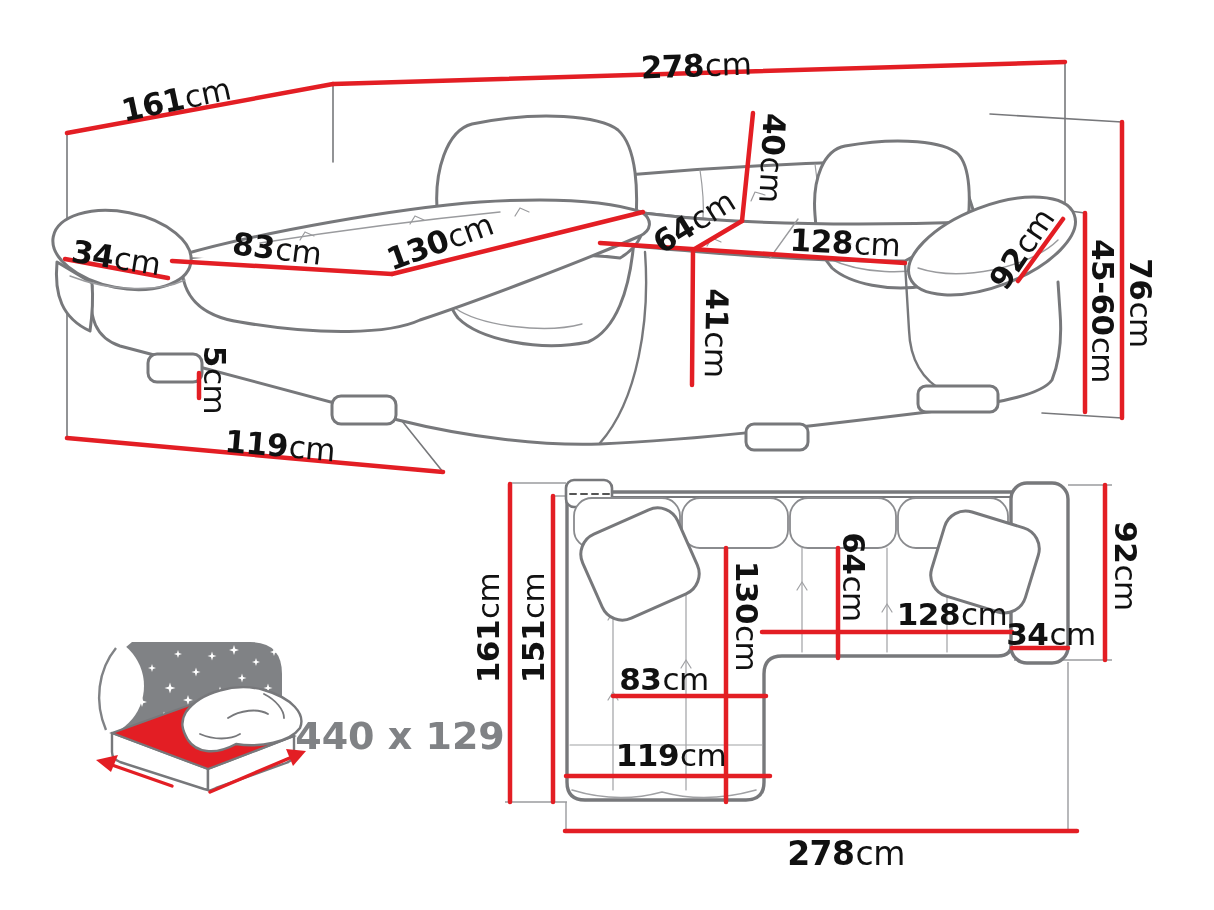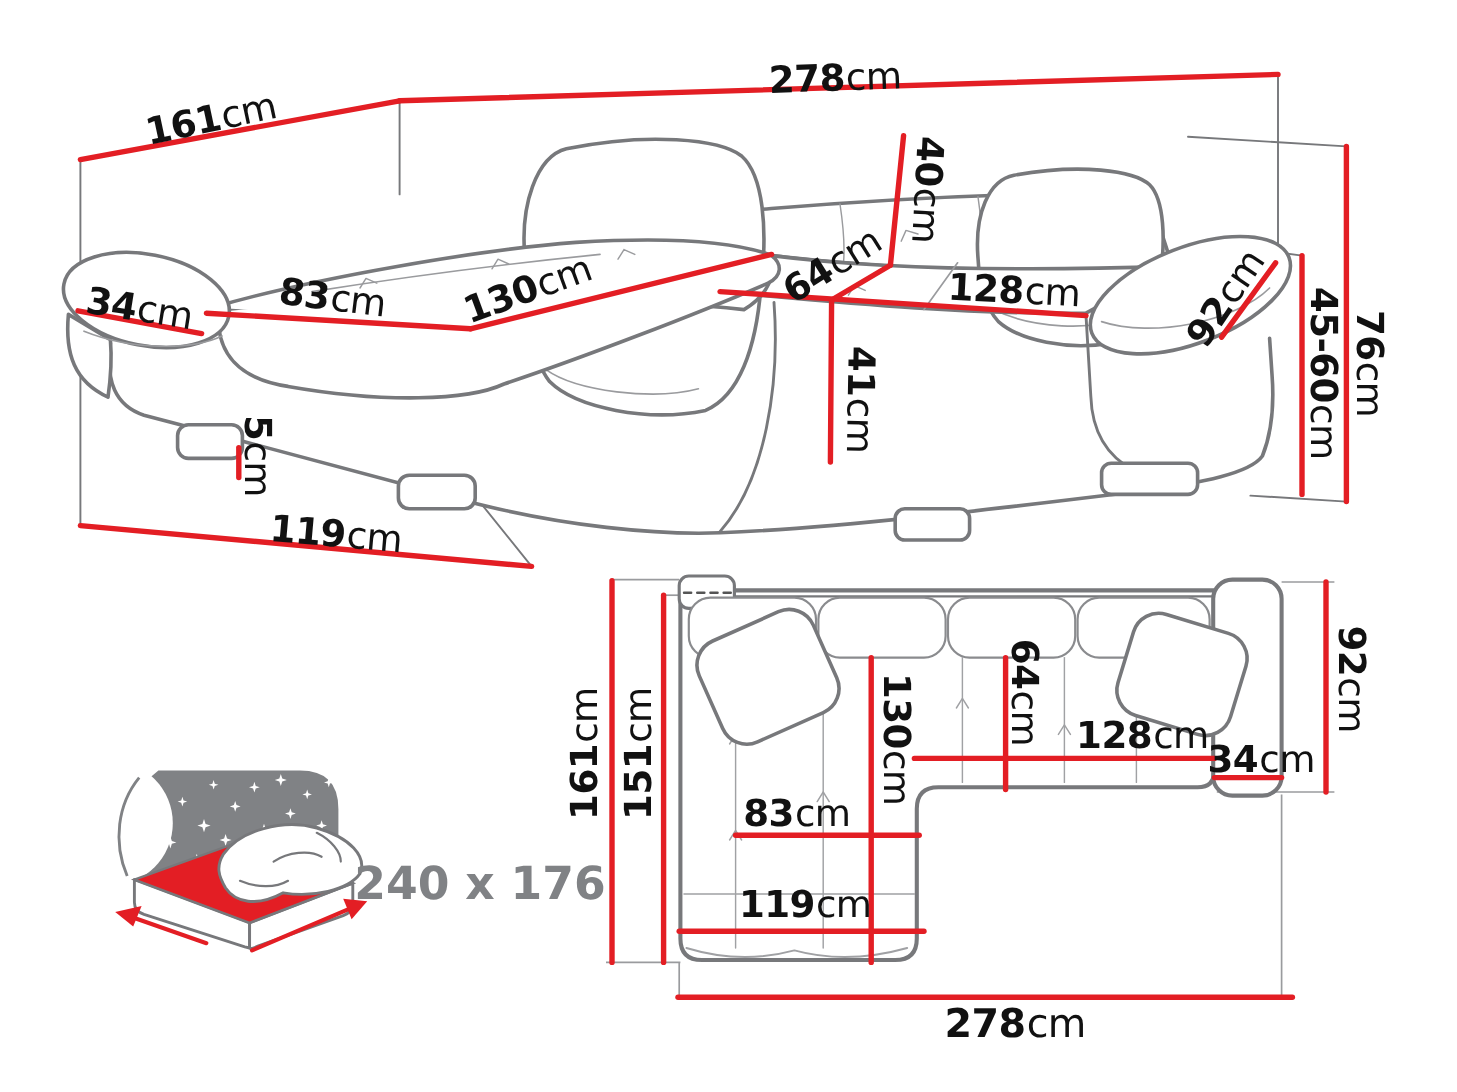--- a/index.html
+++ b/index.html
@@ -215,15 +215,15 @@
 <div class="dim" style="left:533px;top:628px;--r:-90deg"><b>151</b><span>cm</span></div>
 <div class="dim" style="left:746px;top:616px;--r:90deg"><b>130</b><span>cm</span></div>
 <div class="dim" style="left:853px;top:577px;--r:90deg"><b>64</b><span>cm</span></div>
 <div class="dim" style="left:952px;top:614px"><b>128</b><span>cm</span></div>
 <div class="dim" style="left:1051px;top:634px"><b>34</b><span>cm</span></div>
 <div class="dim" style="left:1125px;top:566px;--r:90deg"><b>92</b><span>cm</span></div>
 <div class="dim" style="left:664px;top:679px"><b>83</b><span>cm</span></div>
 <div class="dim" style="left:671px;top:755px"><b>119</b><span>cm</span></div>
 <div class="dim big" style="left:846px;top:853px"><b>278</b><span>cm</span></div>
 
-<div class="bed-label" style="left:400px;top:736px">240 x 176</div>
+<div class="bed-label" style="left:400px;top:736px">440 x 129</div>
 
 </div>
 
 </body></html>

